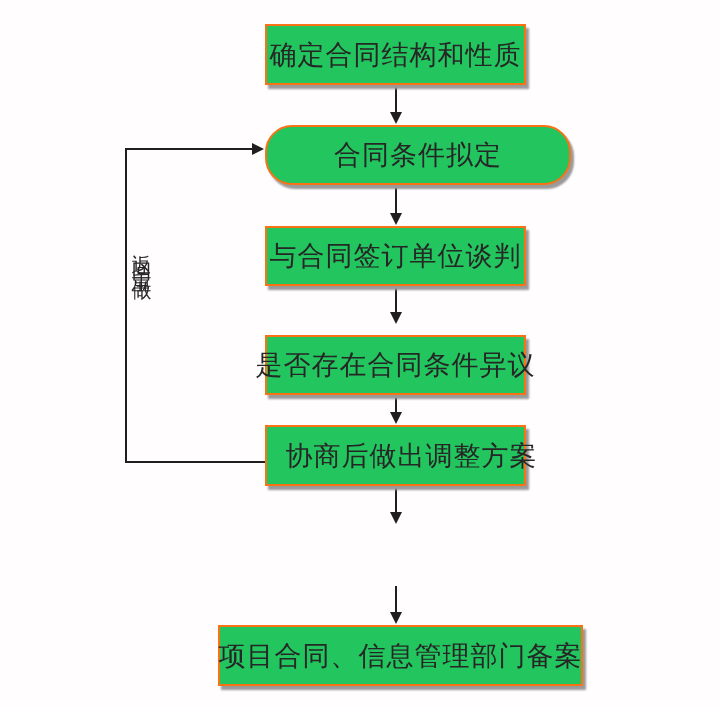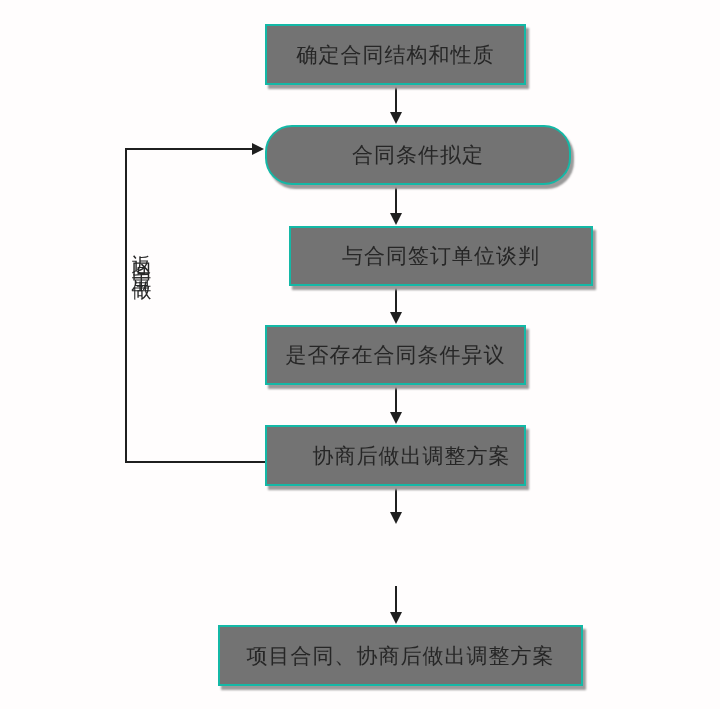--- a/index.html
+++ b/index.html
@@ -21,35 +21,35 @@
     height: 709px;
   }
   .connectors {
     position: absolute;
     left: 0; top: 0;
     pointer-events: none;
   }
   .node {
     position: absolute;
     box-sizing: border-box;
-    background: #737373;
-    border: 2px solid #14b8a6;
+    background: #22c55e;
+    border: 2px solid #f97316;
     box-shadow: 3px 4px 2px #9a9a9a;
     display: flex;
     align-items: center;
     justify-content: center;
-    font-size: 21px;
+    font-size: 27px;
     color: #262626;
     letter-spacing: 1px;
     white-space: nowrap;
   }
   .node-1 { left: 265px; top: 24px;  width: 261px; height: 61px; }
   .node-2 { left: 265px; top: 125px; width: 306px; height: 60px; border-radius: 27px; }
-  .node-3 { left: 265px; top: 226px; width: 304px; height: 60px; margin-left: 24px; }
-  .node-4 { left: 265px; top: 325px; width: 261px; height: 60px; }
+  .node-3 { left: 265px; top: 226px; width: 261px; height: 60px; }
+  .node-4 { left: 265px; top: 335px; width: 261px; height: 60px; }
   .node-5 { left: 265px; top: 425px; width: 261px; height: 61px; padding-left: 32px; }
   .node-6 { left: 265px; top: 525px; width: 261px; height: 61px; }
   .node-7 { left: 218px; top: 625px; width: 365px; height: 61px; }
   .loop-label {
     position: absolute;
     left: 130px;
     top: 238px;
     writing-mode: vertical-rl;
     text-orientation: upright;
     font-size: 20px;
@@ -88,17 +88,17 @@
 
   <div class="node node-2">合同条件拟定</div>
 
   <div class="node node-3">与合同签订单位谈判</div>
 
   <div class="node node-4">是否存在合同条件异议</div>
 
   <div class="node node-5">协商后做出调整方案</div>
 
 
-  <div class="node node-7">项目合同、协商后做出调整方案</div>
+  <div class="node node-7">项目合同、信息管理部门备案</div>
 
   <div class="loop-label">返回重做</div>
 
 </div>
 
 </body></html>

